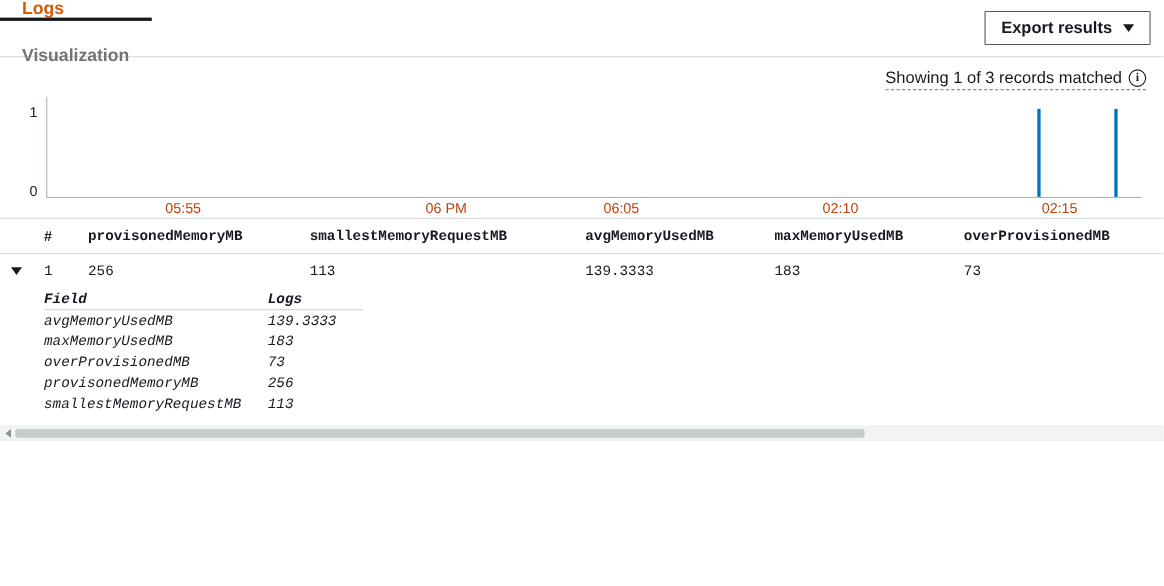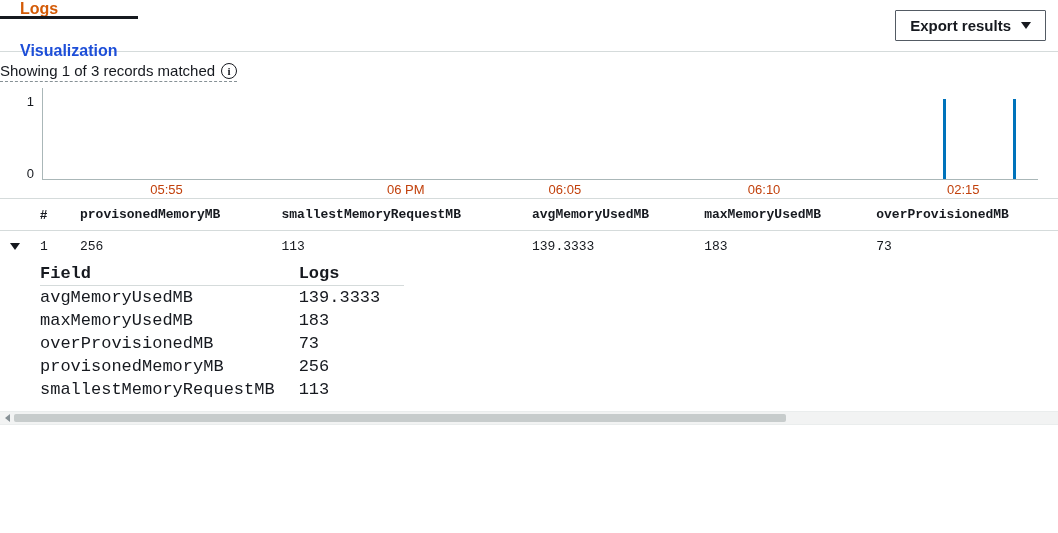--- a/index.html
+++ b/index.html
@@ -24,21 +24,21 @@
     align-items: stretch;
     height: 100%;
     flex-direction: column;
   }
   .tab {
     display: flex;
     align-items: center;
     padding: 0 20px;
     font-size: 16px;
     font-weight: 700;
-    color: #1d4ed8;
+    color: #737373;
     cursor: pointer;
     position: relative;
   }
   .tab.active {
     color: #d45b07;
   }
   .tab.active::after {
     content: "";
     position: absolute;
     left: 0; right: 0; bottom: -1px;
@@ -63,21 +63,21 @@
     gap: 10px;
     cursor: pointer;
   }
   .caret-down {
     width: 0; height: 0;
     border-left: 5px solid transparent;
     border-right: 5px solid transparent;
     border-top: 7px solid #16191f;
   }
   .summary {
-    text-align: left;
+    text-align: right;
     padding: 10px 16px 6px 0;
     font-size: 15px;
     color: #16191f;
   }
   .summary-top {
     display: inline-flex;
     align-items: center;
     gap: 6px;
     border-bottom: 1px dashed #879196;
     padding-bottom: 2px;
@@ -164,21 +164,22 @@
     border-right: 5px solid transparent;
     border-top: 7px solid #16191f;
     display: inline-block;
   }
   .detail-row td {
     padding: 0 10px 10px 40px;
   }
   table.detail {
     border-collapse: collapse;
     font-family: "Courier New", Courier, monospace;
-    font-size: 17px;
+    font-size: 13px;
+    font-style: italic;
   }
   table.detail th {
     text-align: left;
     font-weight: 700;
     padding: 2px 24px 2px 0;
   }
   table.detail td {
     padding: 2px 24px 2px 0;
   }
   .hscroll {
@@ -237,21 +238,21 @@
   <div class="y-axis y-tick-1">1</div>
   <div class="y-axis y-tick-0">0</div>
   <div class="plot" id="plot">
       <div class="bar" style="left: 90.5%; height: 80px;"></div>
       <div class="bar" style="left: 97.5%; height: 80px;"></div>
     </div>
   <div class="x-labels" id="xlabels">
       <span class="x-label" style="left: 12.5%;">05:55</span>
       <span class="x-label" style="left: 32.5%; margin-left: 40px;">06 PM</span>
       <span class="x-label" style="left: 52.5%;">06:05</span>
-      <span class="x-label" style="left: 72.5%;">06:10</span>
+      <span class="x-label" style="left: 72.5%;">02:10</span>
       <span class="x-label" style="left: 92.5%;">02:15</span>
     </div>
 </div>
 
 <div class="table-wrap">
   <table class="results">
     <thead>
       <tr>
         <th class="hash" style="width:30px"></th>
         <th class="hash" style="width:40px">#</th>

